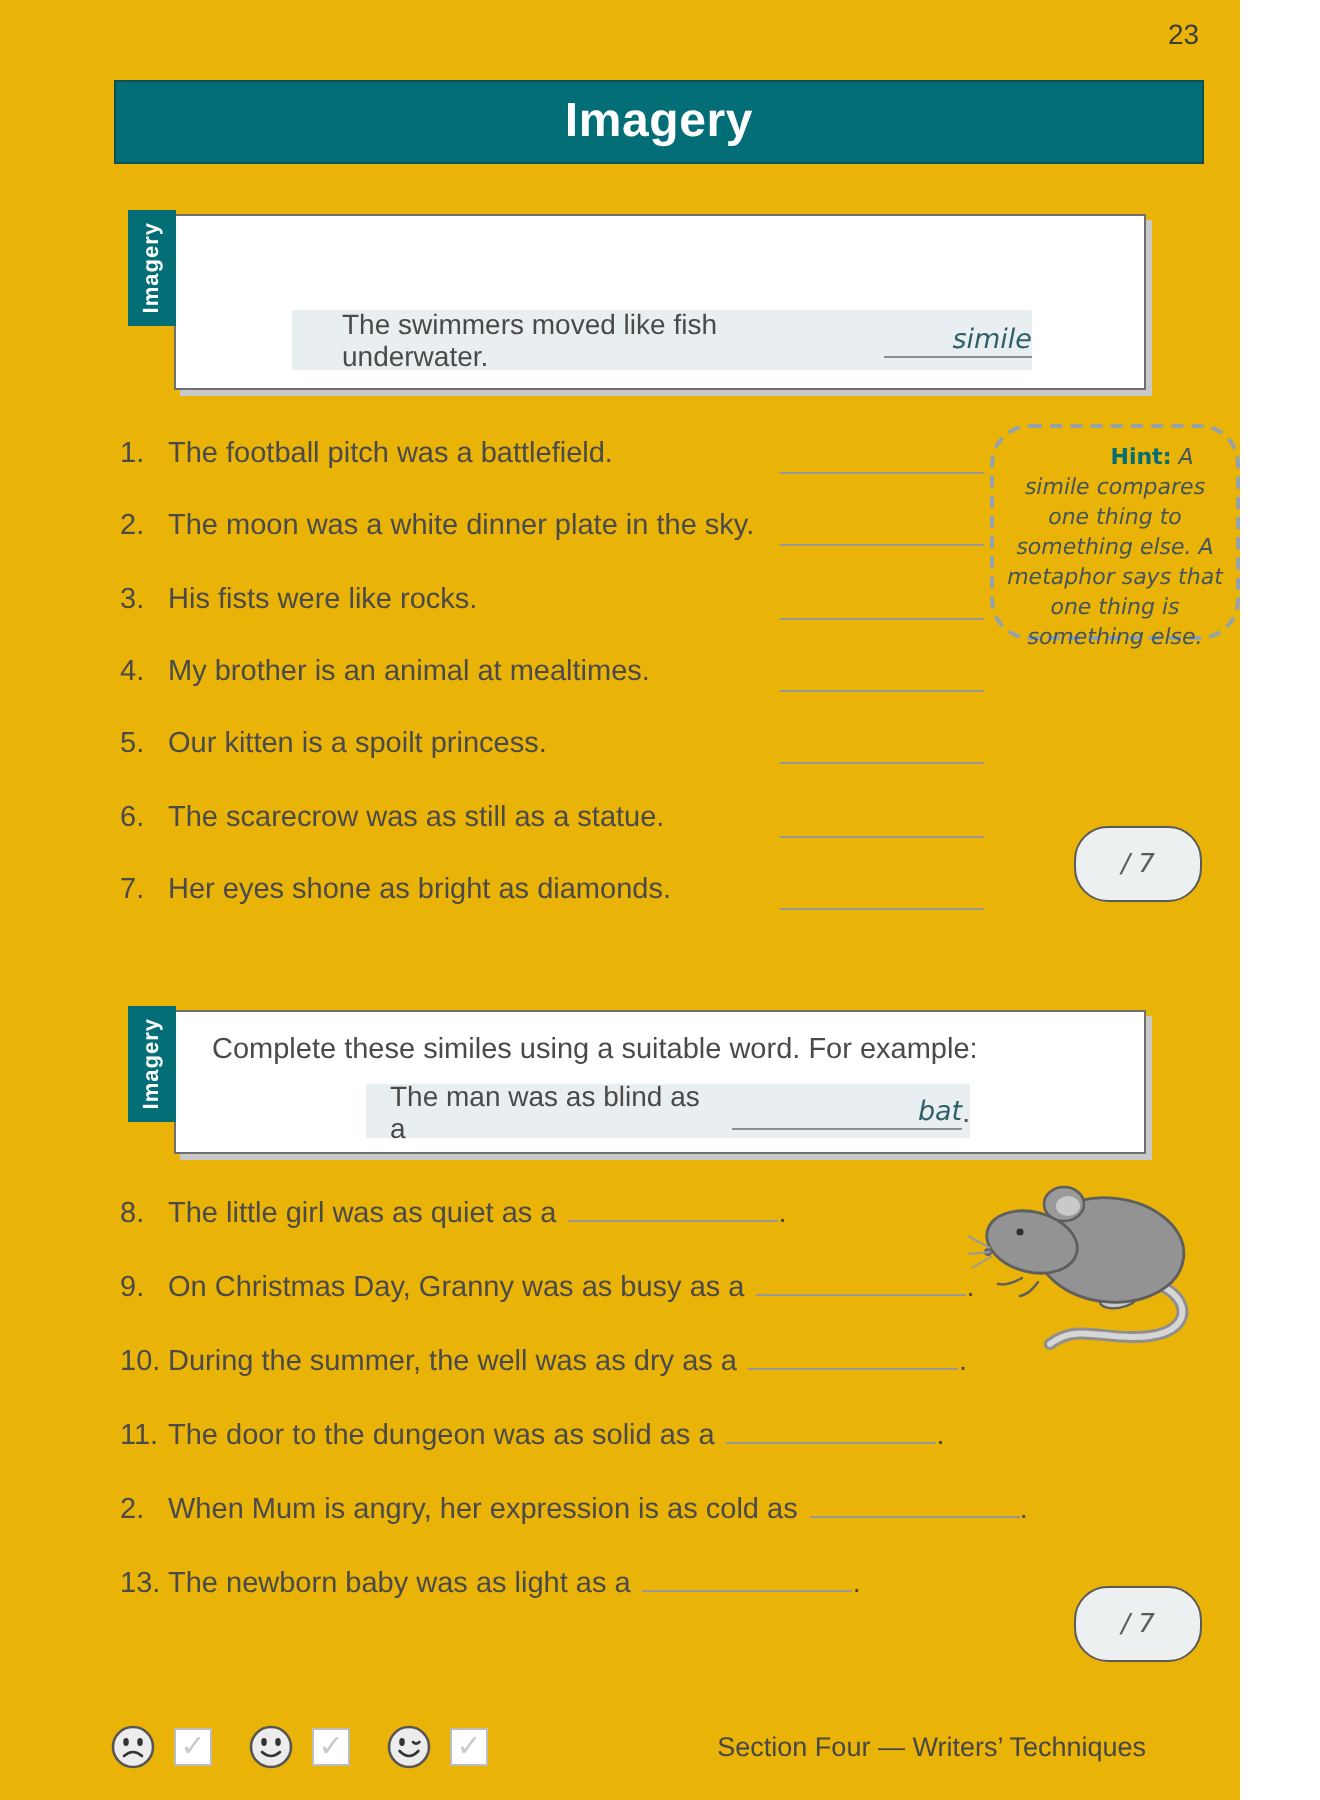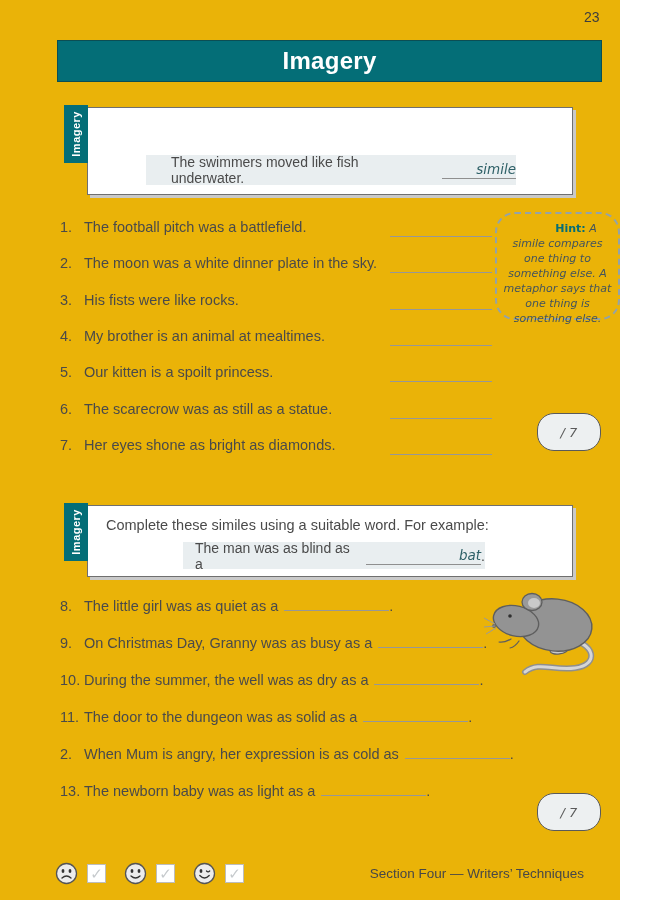--- a/index.html
+++ b/index.html
@@ -76,21 +76,21 @@
 
   .mouse-wrap { position:absolute; left:483px; top:583px; width:125px; height:95px; }
 
   .footer-faces { position:absolute; left:55px; top:862px; display:flex; gap:18px; }
   .face-group { display:flex; align-items:center; gap:9px; }
   .checkbox {
     width:19px; height:19px; border:1.5px solid #bdbdbd; background:#fff;
     display:flex; align-items:center; justify-content:center;
     color:#c6cacd; font-size:15px; line-height:1;
   }
-  .footer-section { position:absolute; right:36px; top:866px; font-size:13.5px; color:#474747; }
+  .footer-section { position:absolute; right:47px; top:866px; font-size:13.5px; color:#474747; }
 </style>
 </head>
 <body>
 
 <div class="page">
 
   <div class="page-number">23</div>
 
   <div class="title-bar">
     <span class="title-text">Imagery</span>

